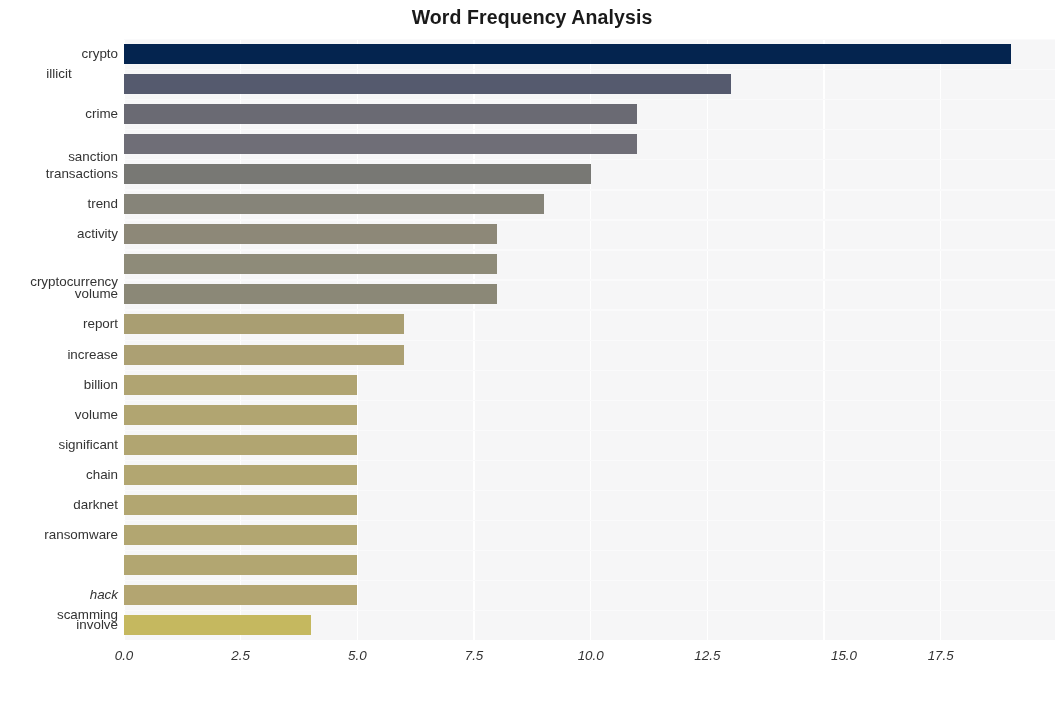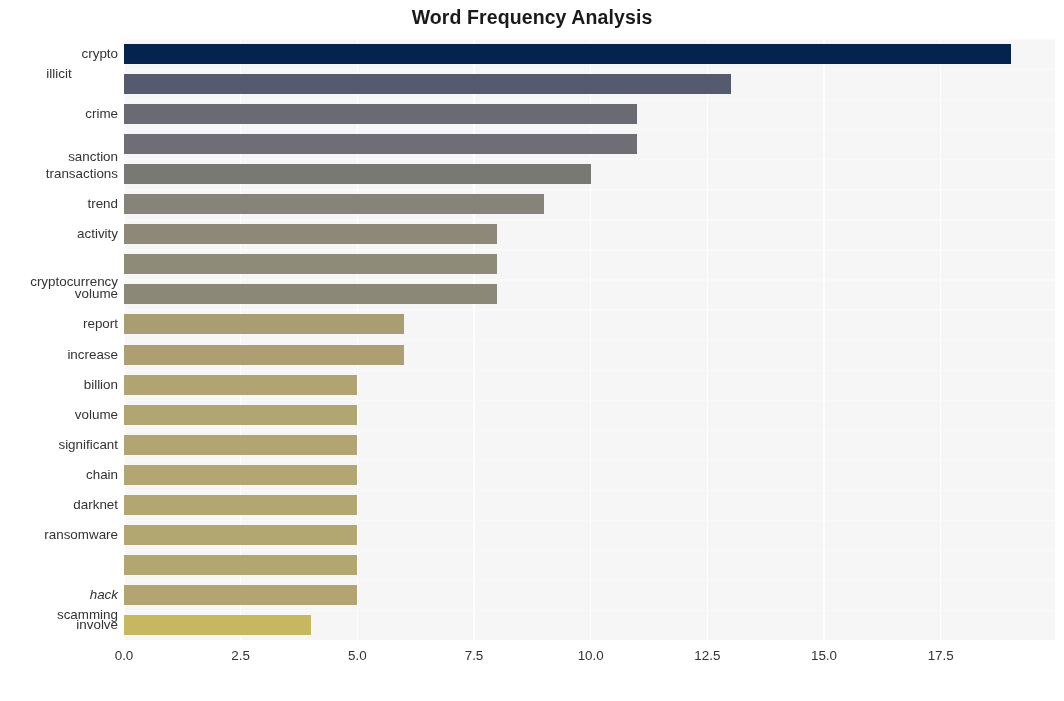--- a/index.html
+++ b/index.html
@@ -87,20 +87,21 @@
     white-space: nowrap;
   }
 
   
   #x-labels {
     position: absolute;
     left: 0;
     top: 648px;
     width: 1064px;
     height: 20px;
+    font-style: italic;
   }
   .xlab {
     position: absolute;
     top: 0;
     transform: translateX(-50%);
     font-size: 13.4px;
     color: #333333;
     white-space: nowrap;
   }
   #x-axis-title {
@@ -194,18 +195,18 @@
       <div class="ylab" style="top: 578.975px;">involve</div>
     </div>
 
   <div id="x-labels">
       <div class="xlab" style="left: 124px;">0.0</div>
       <div class="xlab" style="left: 240.667px;">2.5</div>
       <div class="xlab" style="left: 357.333px;">5.0</div>
       <div class="xlab" style="left: 474px;">7.5</div>
       <div class="xlab" style="left: 590.667px;">10.0</div>
       <div class="xlab" style="left: 707.333px;">12.5</div>
-      <div class="xlab" style="left: 824px;">15.0</div>
+      <div class="xlab" style="left: 844px;">15.0</div>
       <div class="xlab" style="left: 940.667px;">17.5</div>
     </div>
 
 
 </div>
 
 </body></html>

